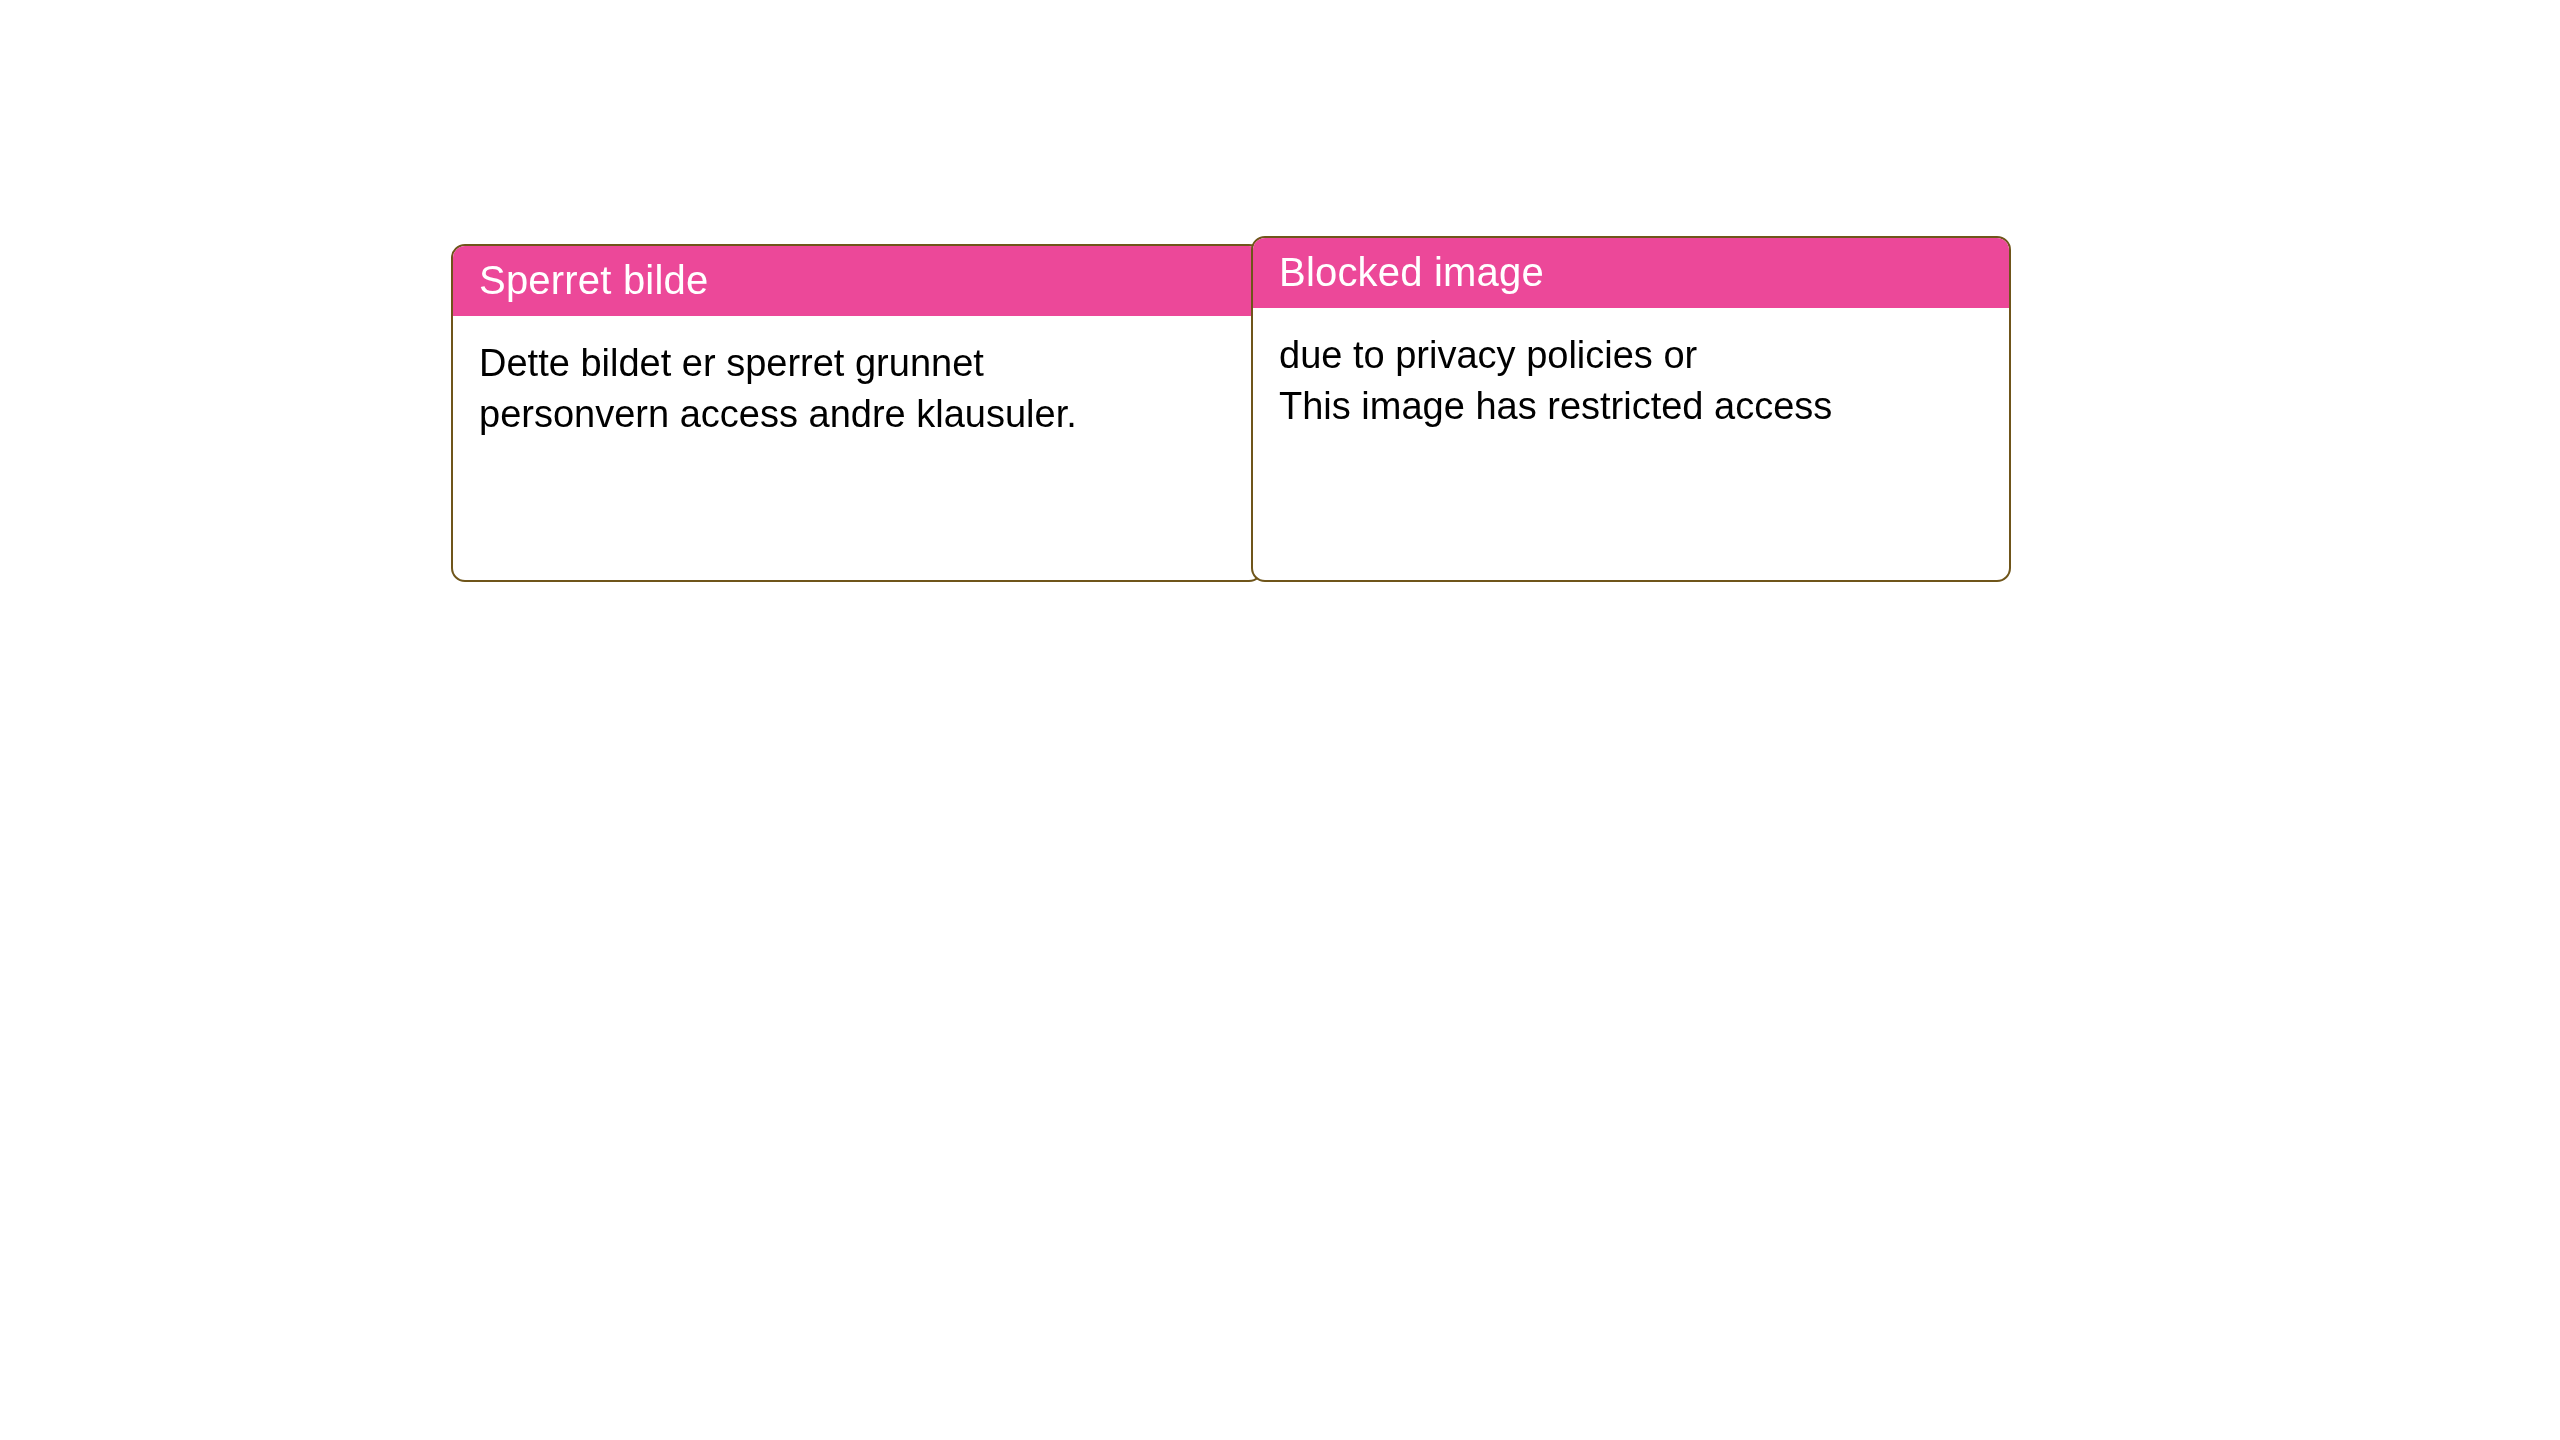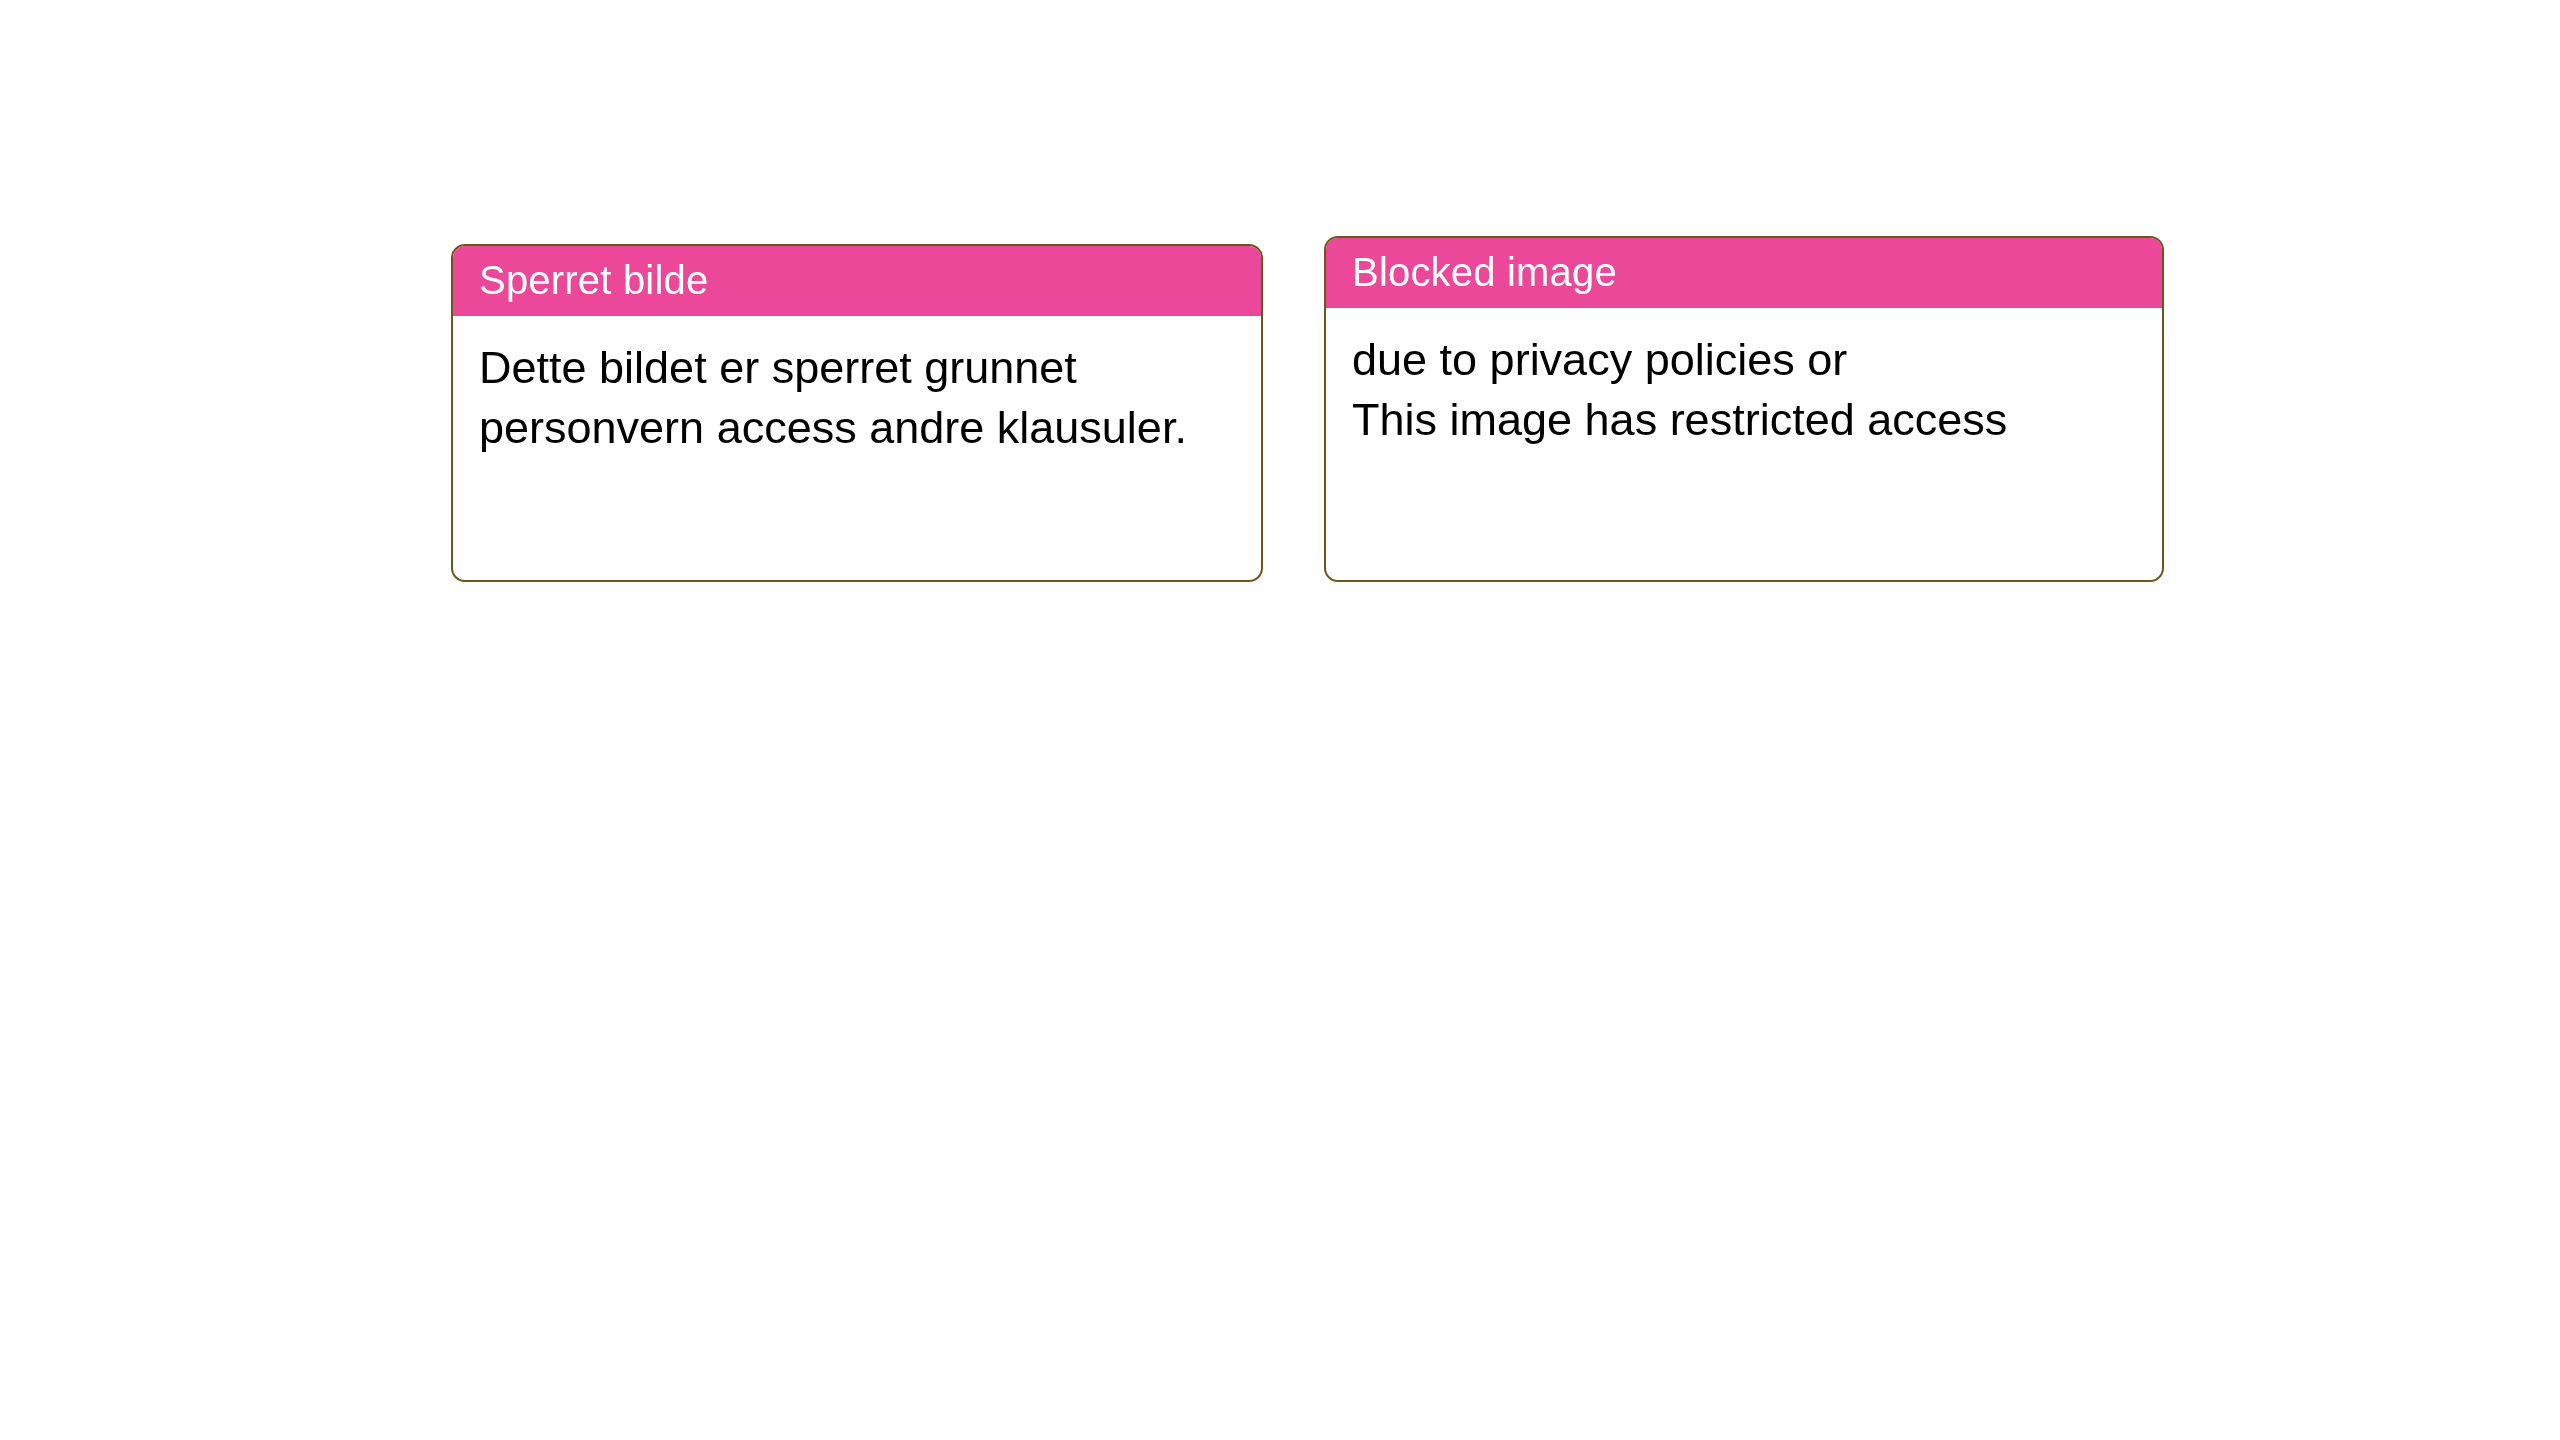--- a/index.html
+++ b/index.html
@@ -39,43 +39,43 @@
     font-weight: 400;
     padding: 14px 0 16px 26px;
     letter-spacing: 0.2px;
     white-space: nowrap;
   }
 
   .notice-card .card-body {
     box-sizing: border-box;
     padding: 22px 26px 0 26px;
     color: #000000;
-    font-size: 45px;
+    font-size: 38px;
     line-height: 1.34;
     font-weight: 400;
   }
 
   .notice-card .card-body .line {
     display: block;
     white-space: nowrap;
   }
 
   
   #card-blocked-image-no {
     left: 451px;
     top: 244px;
     width: 812px;
     height: 338px;
   }
 
   
   #card-blocked-image-en {
-    left: 1324px;
+    left: 1251px;
     top: 236px;
-    width: 840px;
+    width: 760px;
     height: 346px;
   }
 </style>
 </head>
 <body>
 
 <div class="stage">
 
   <div class="notice-card" id="card-blocked-image-no">
     <div class="card-header">Sperret bilde</div>

